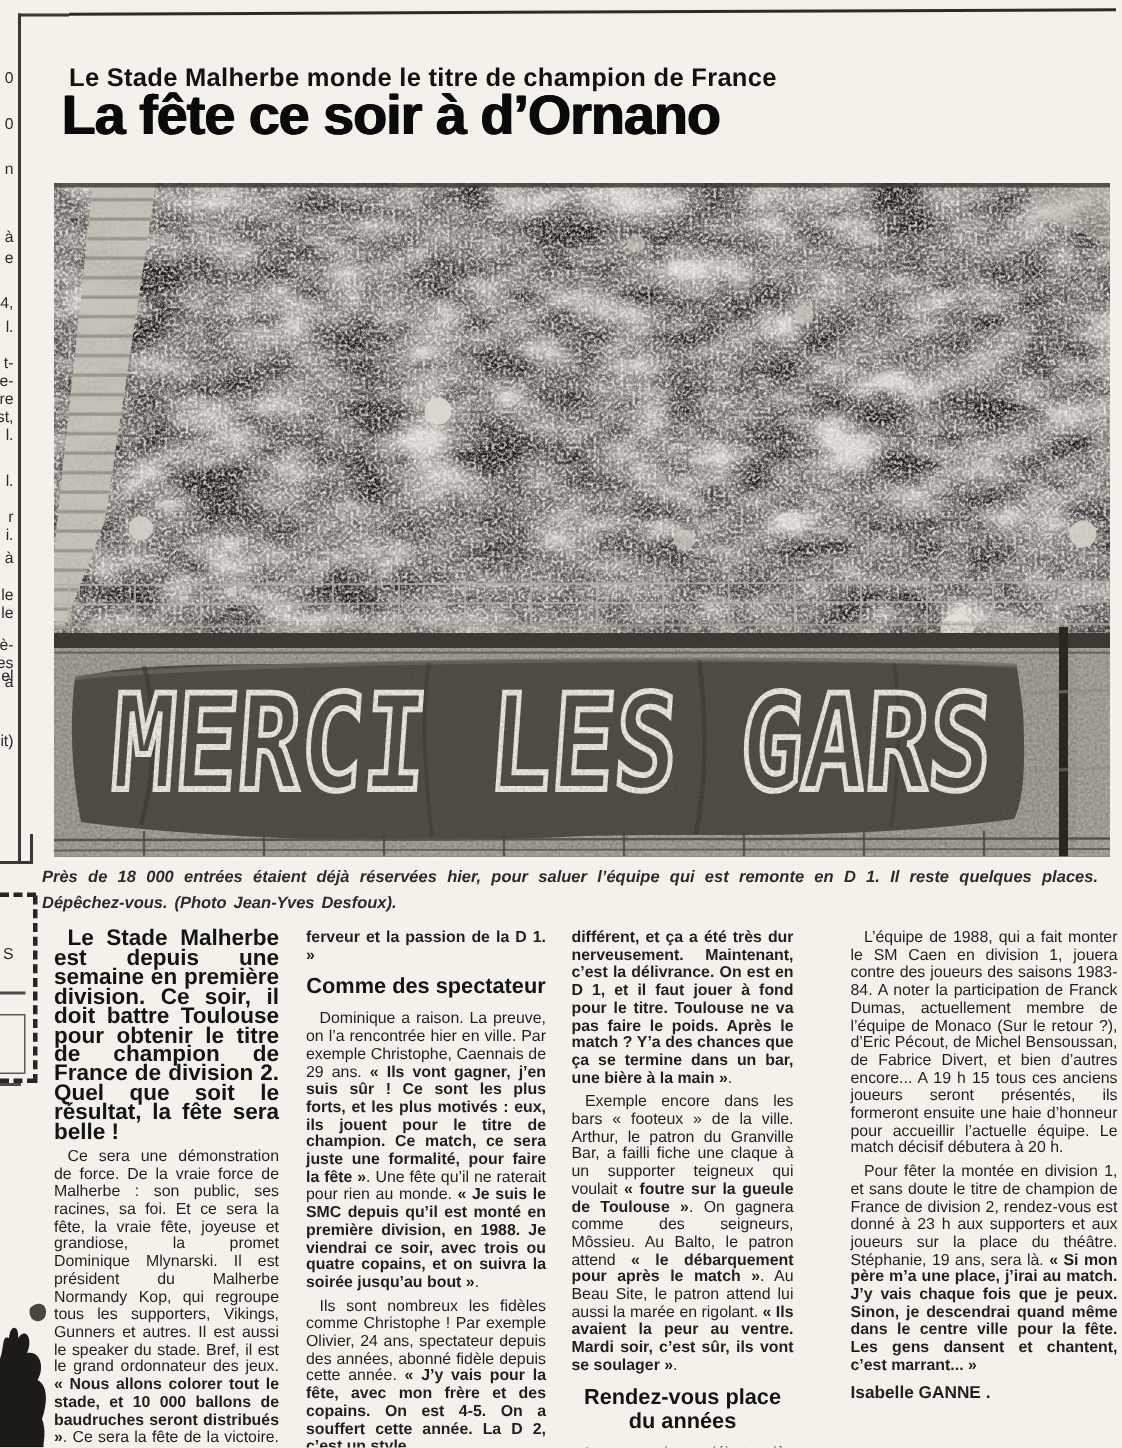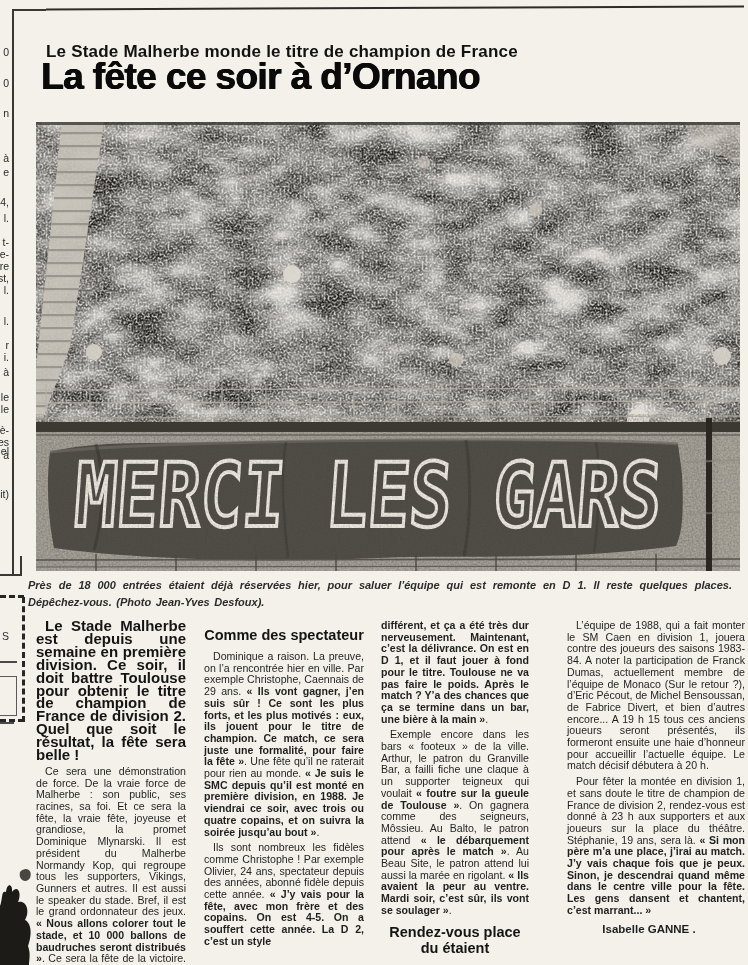--- a/index.html
+++ b/index.html
@@ -28,21 +28,21 @@
   .col{position:absolute;top:620px;text-align:justify;font-size:10.6px;line-height:11.7px;color:#1f1f1f;}
   .col1{left:36px;width:150px;}
   .col2{left:204px;width:160px;}
   .col3{left:381px;width:148px;}
   .col4{left:567px;width:178px;}
   .col p{margin:0 0 4px 0;text-indent:9px;}
   .col p.noindent{text-indent:0;}
   .lead{font-size:15px;line-height:12.9px;font-weight:bold;margin:0 0 19px 0;text-indent:0;color:#141414;}
   .b{font-weight:bold;}
   .colhead{font-weight:bold;font-size:14.5px;line-height:16px;text-align:center;margin:7px 0 8px 0;text-indent:0;color:#141414;}
-  .byline{font-weight:bold;font-size:11.5px;text-align:center;padding-right:14px;margin-top:7px;text-indent:0;}
+  .byline{font-weight:bold;font-size:11.5px;text-align:left;padding-right:14px;margin-top:7px;text-indent:0;}
   
   .margin-vrule{position:absolute;left:12px;top:9px;width:2px;height:566px;background:#3a3834;}
   .margin-hrule-top{position:absolute;left:12px;top:9px;width:34px;height:2px;background:#3a3834;}
   .margin-box-corner-v{position:absolute;left:20px;top:556px;width:2px;height:20px;background:#3a3834;}
   .margin-box-corner-h{position:absolute;left:0;top:574px;width:22px;height:2px;background:#3a3834;}
   .dash-v{position:absolute;left:22px;top:597px;height:125px;border-left:3px dashed #262626;}
   .dash-h-top{position:absolute;left:0;top:595px;width:24px;border-top:3px dashed #262626;}
   .dash-h-bot{position:absolute;left:0;top:719px;width:24px;border-top:3px dashed #262626;}
   .clip-line1{position:absolute;left:0;top:661px;width:17px;height:1.5px;background:#4a4a4a;}
   .clip-rect{position:absolute;left:-5px;top:676px;width:20px;height:38px;border:1.5px solid #5a5a5a;}
@@ -210,29 +210,30 @@
 </div>
 
 <div class="caption">Près de 18 000 entrées étaient déjà réservées hier, pour saluer l’équipe qui est remonte en D 1. Il reste quelques places. Dépêchez-vous. (Photo Jean-Yves Desfoux).</div>
 
 <div class="col col1">
   <p class="lead">Le Stade Malherbe est depuis une semaine en première division. Ce soir, il doit battre Toulouse pour obtenir le titre de champion de France de division 2. Quel que soit le résultat, la fête sera belle !</p>
   <p><span>Ce sera une démonstration de force. De la vraie force de Malherbe : son public, ses racines, sa foi. Et ce sera la fête, la vraie fête, joyeuse et grandiose, la promet Dominique Mlynarski. Il est président du Malherbe Normandy Kop, qui regroupe tous les supporters, Vikings, Gunners et autres. Il est aussi le speaker du stade. Bref, il est le grand ordonnateur des jeux. </span><span class="b">« Nous allons colorer tout le stade, et 10 000 ballons de baudruches seront distribués »</span><span>. Ce sera la fête de la victoire. </span><span class="b">« Les supporters, qui ont eu un rôle déterminant pour cette saison, n’espèrent qu’une chose : le titre ! Ils ont déjà retrouvé la</span></p>
 </div>
 
 <div class="col col2">
+  <p class="noindent"><span class="b">ferveur et la passion de la D 1. »</span></p>
   <div class="colhead">Comme des spectateur</div>
   <p><span>Dominique a raison. La preuve, on l’a rencontrée hier en ville. Par exemple Christophe, Caennais de 29 ans. </span><span class="b">« Ils vont gagner, j’en suis sûr ! Ce sont les plus forts, et les plus motivés : eux, ils jouent pour le titre de champion. Ce match, ce sera juste une formalité, pour faire la fête »</span><span>. Une fête qu’il ne raterait pour rien au monde. </span><span class="b">« Je suis le SMC depuis qu’il est monté en première division, en 1988. Je viendrai ce soir, avec trois ou quatre copains, et on suivra la soirée jusqu’au bout »</span><span>.</span></p>
   <p><span>Ils sont nombreux les fidèles comme Christophe ! Par exemple Olivier, 24 ans, spectateur depuis des années, abonné fidèle depuis cette année. </span><span class="b">« J’y vais pour la fête, avec mon frère et des copains. On est 4-5. On a souffert cette année. La D 2, c’est un style</span></p>
 </div>
 
 <div class="col col3">
   <p class="noindent"><span class="b">différent, et ça a été très dur nerveusement. Maintenant, c’est la délivrance. On est en D 1, et il faut jouer à fond pour le titre. Toulouse ne va pas faire le poids. Après le match ? Y’a des chances que ça se termine dans un bar, une bière à la main »</span><span>.</span></p>
   <p><span>Exemple encore dans les bars « footeux » de la ville. Arthur, le patron du Granville Bar, a failli fiche une claque à un supporter teigneux qui voulait </span><span class="b">« foutre sur la gueule de Toulouse »</span><span>. On gagnera comme des seigneurs, Môssieu. Au Balto, le patron attend </span><span class="b">« le débarquement pour après le match »</span><span>. Au Beau Site, le patron attend lui aussi la marée en rigolant. </span><span class="b">« Ils avaient la peur au ventre. Mardi soir, c’est sûr, ils vont se soulager »</span><span>.</span></p>
-  <div class="colhead">Rendez-vous place du étaient</div>
+  <div class="colhead">Rendez-vous place du années</div>
   <p><span>Le spectacle va débuter dès 18 heures au Stade d’Ornano avec un « retour gagnant ».</span></p>
 </div>
 
 <div class="col col4">
   <p><span>L’équipe de 1988, qui a fait monter le SM Caen en division 1, jouera contre des joueurs des saisons 1983-84. A noter la participation de Franck Dumas, actuellement membre de l’équipe de Monaco (Sur le retour ?), d’Eric Pécout, de Michel Bensoussan, de Fabrice Divert, et bien d’autres encore... A 19 h 15 tous ces anciens joueurs seront présentés, ils formeront ensuite une haie d’honneur pour accueillir l’actuelle équipe. Le match décisif débutera à 20 h.</span></p>
   <p><span>Pour fêter la montée en division 1, et sans doute le titre de champion de France de division 2, rendez-vous est donné à 23 h aux supporters et aux joueurs sur la place du théâtre. Stéphanie, 19 ans, sera là. </span><span class="b">« Si mon père m’a une place, j’irai au match. J’y vais chaque fois que je peux. Sinon, je descendrai quand même dans le centre ville pour la fête. Les gens dansent et chantent, c’est marrant... »</span></p>
   <div class="byline">Isabelle GANNE .</div>
 </div>
 
 </body></html>

